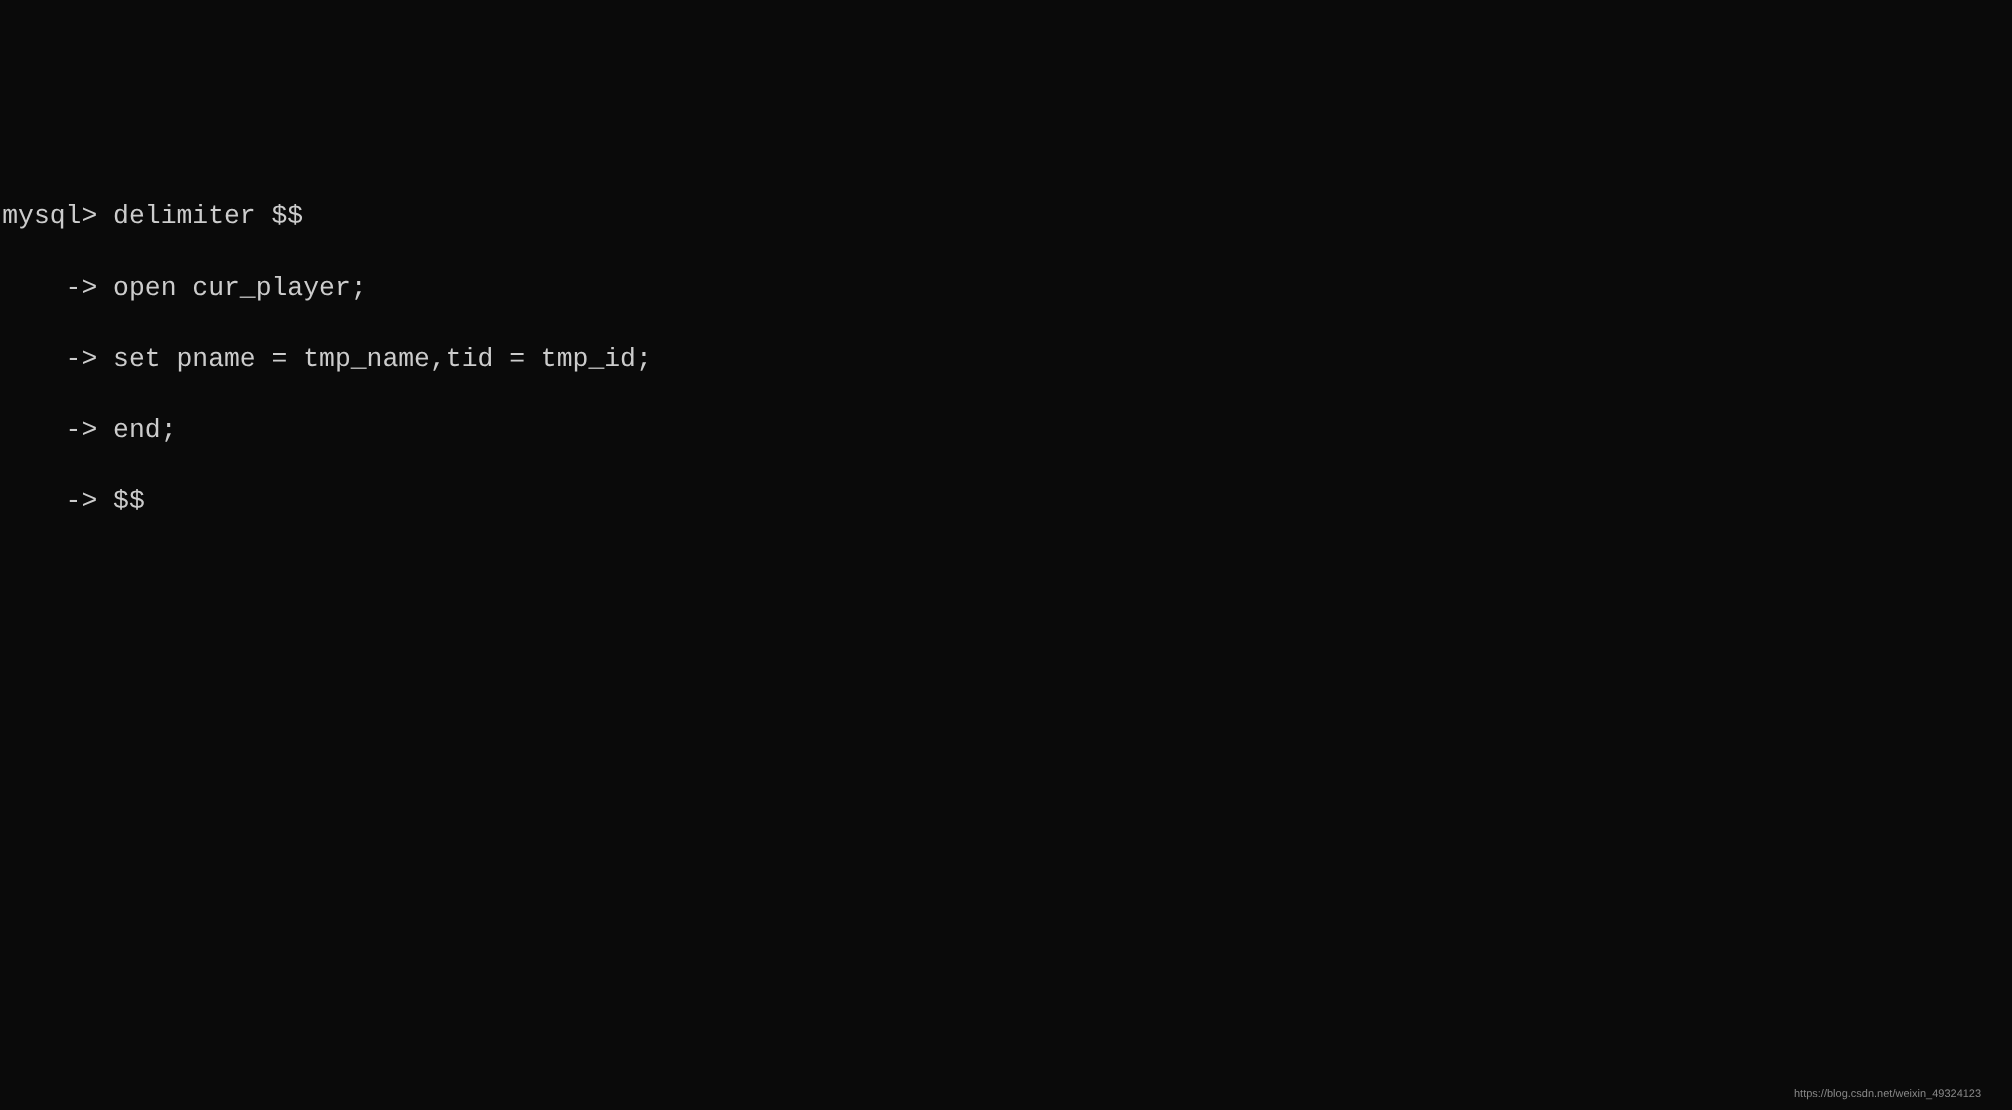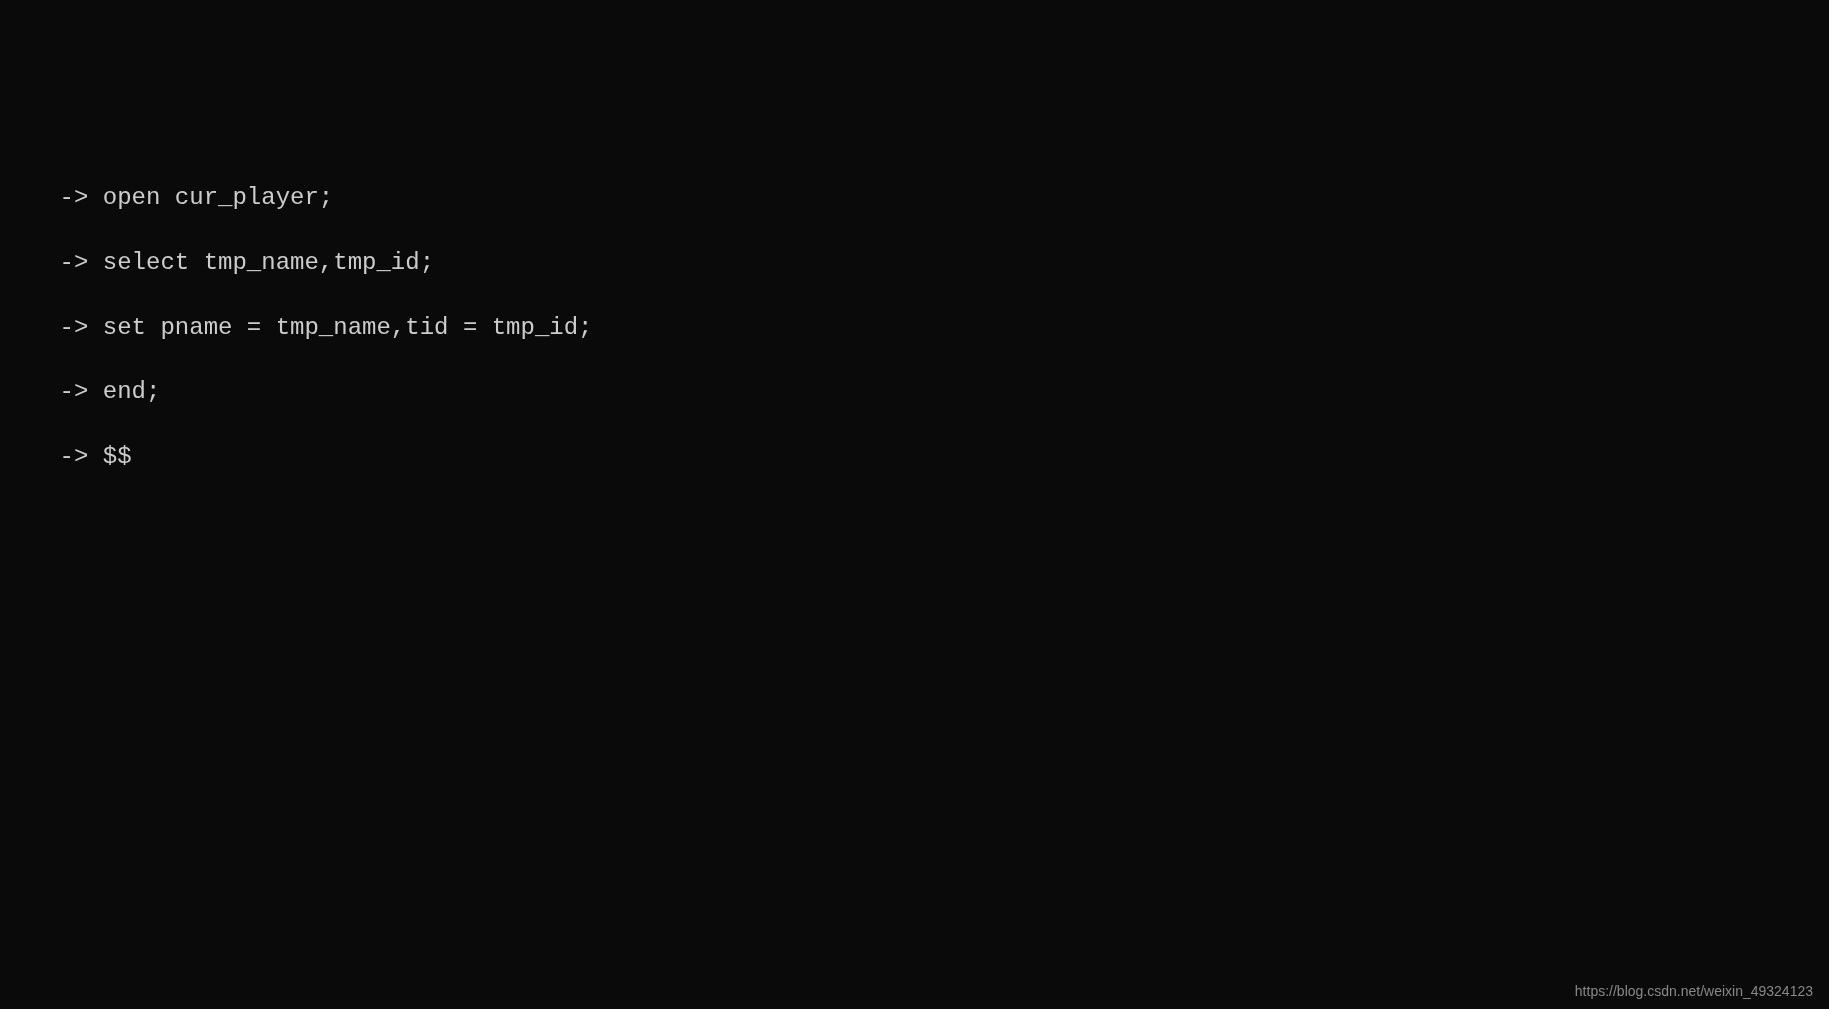--- a/index.html
+++ b/index.html
@@ -23,34 +23,34 @@
     .terminal {
       padding-top: 20px;
       padding-left: 2px;
     }
     .line {
       display: block;
     }
     .watermark {
       position: absolute;
       bottom: 8px;
-      right: 16px;
-      font-size: 14px;
+      right: 28px;
+      font-size: 10px;
       color: #888888;
       font-family: Arial, sans-serif;
     }
   </style>
 </head>
 <body>
 
 
 
 <div class="terminal">
+<span class="line">mysql&gt; delimiter $$</span>
 <span class="line">    -&gt; open cur_player;</span>
-<span class="line">    -&gt; select tmp_name,tmp_id;</span>
 <span class="line">    -&gt; set pname = tmp_name,tid = tmp_id;</span>
 <span class="line">    -&gt; end;</span>
 <span class="line">    -&gt; $$</span>
 
 <span class="line"></span>
 
 
 
 
 

